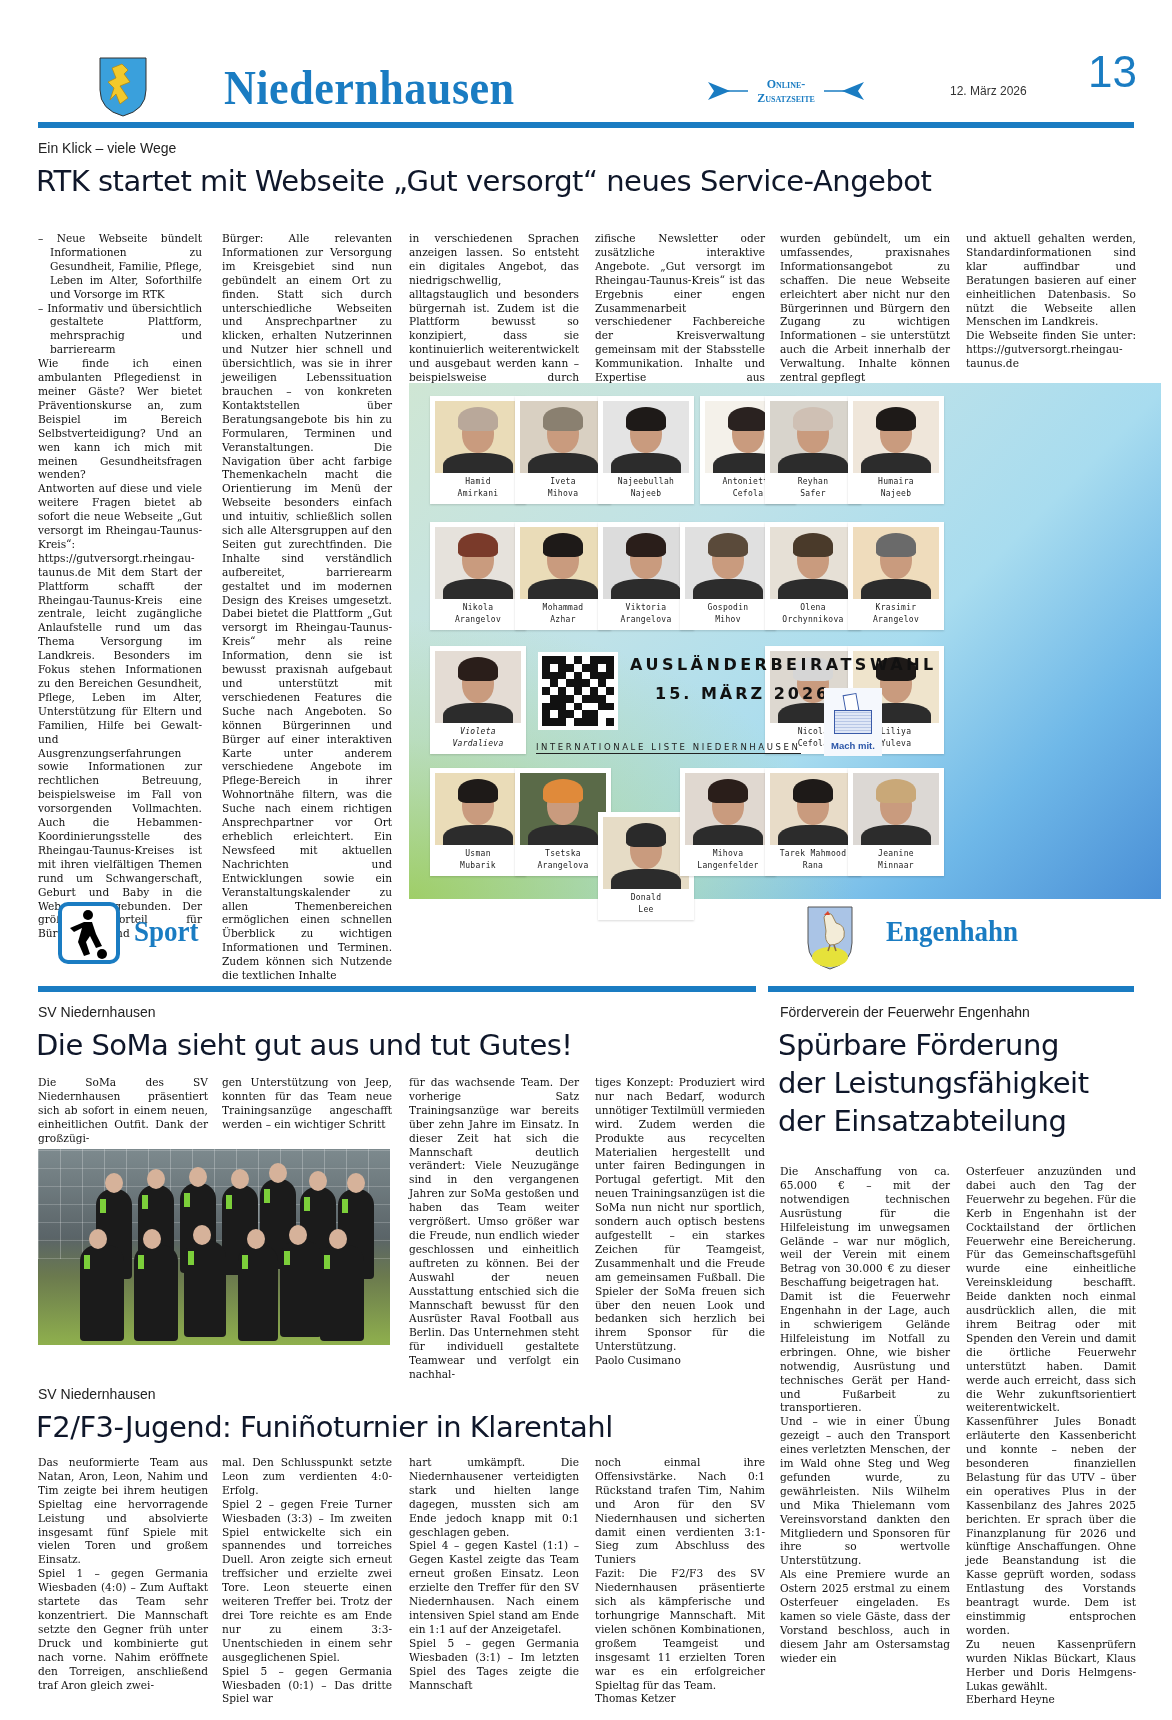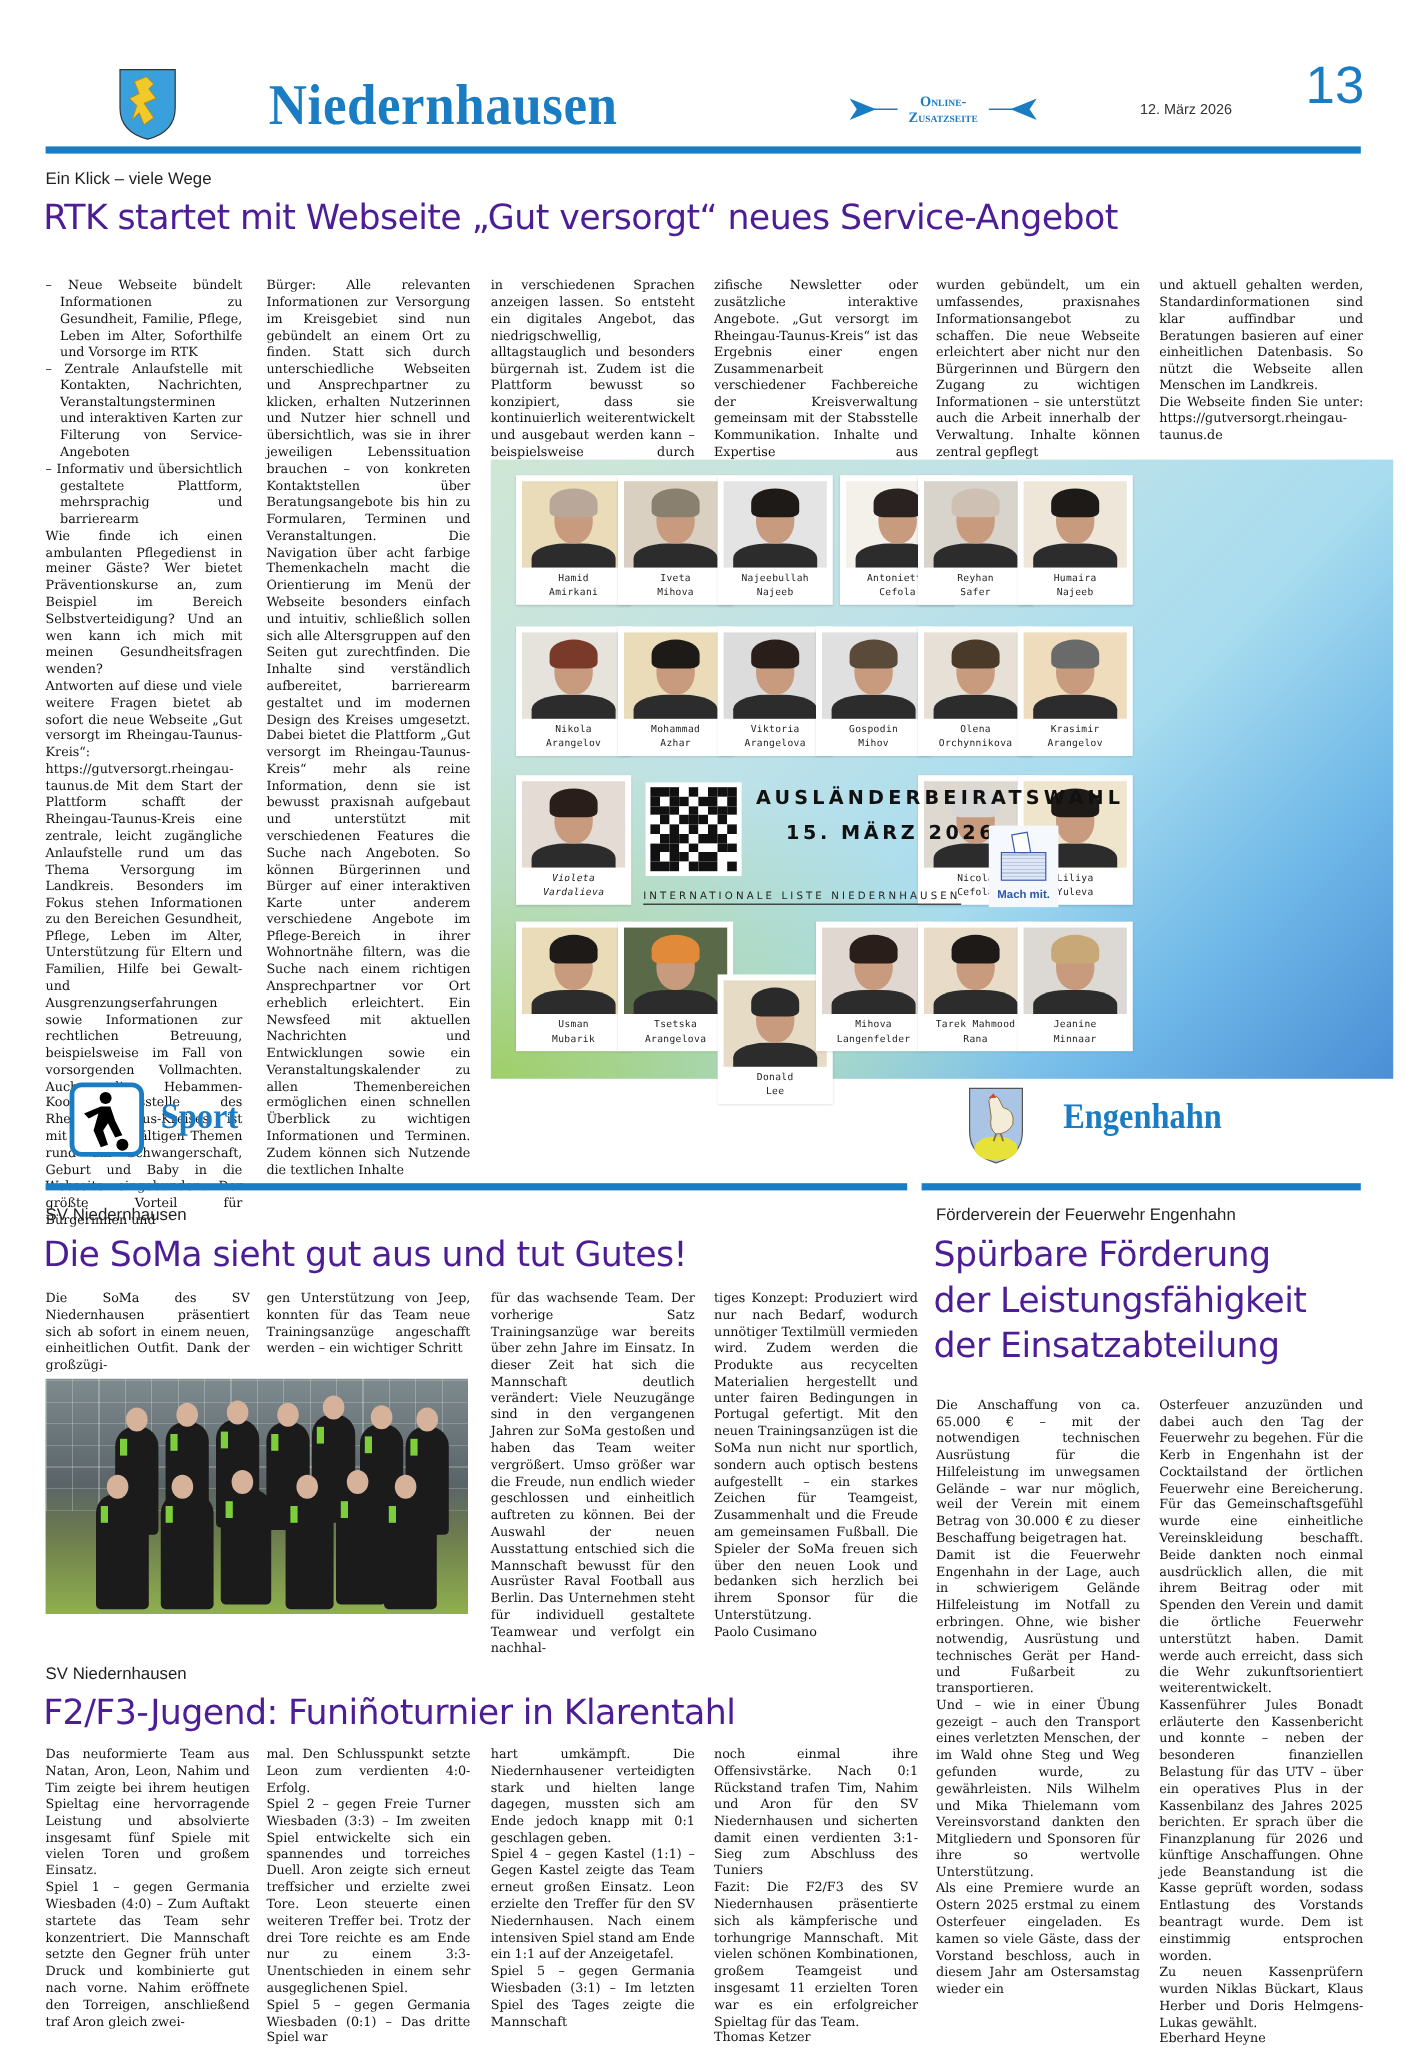--- a/index.html
+++ b/index.html
@@ -14,21 +14,21 @@
   .online-badge { position: absolute; left: 706px; top: 76px; width: 160px; height: 30px; }
   .online-badge .l1, .online-badge .l2 { position: absolute; left: 0; width: 100%; text-align: center; font-family: "Liberation Serif", serif; font-weight: bold; color: #1a7cc2; font-variant: small-caps; font-size: 12px; line-height: 12px; }
   .online-badge .l1 { top: 2px; }
   .online-badge .l2 { top: 16px; }
   .masthead-date { position: absolute; left: 950px; top: 84px; font-family: "Liberation Sans", sans-serif; font-size: 12px; color: #333; }
   .page-number { position: absolute; left: 1088px; top: 48px; font-family: "Liberation Sans", sans-serif; font-size: 44px; color: #1a7cc2; line-height: 48px; }
   .rule { position: absolute; height: 6px; background: #1a7cc2; }
 
   
   .kicker { position: absolute; font-family: "Liberation Sans", sans-serif; font-size: 14px; color: #222; }
-  .headline { position: absolute; font-family: "DejaVu Sans", sans-serif; font-size: 29px; color: #4c1d95; letter-spacing: -0.5px; line-height: 38px; white-space: nowrap; }
+  .headline { position: absolute; font-family: "DejaVu Sans", sans-serif; font-size: 29px; color: #0f172a; letter-spacing: -0.5px; line-height: 38px; white-space: nowrap; }
 
   
   .col { position: absolute; font-family: "DejaVu Serif", serif; font-size: 10.6px; line-height: 13.9px; text-align: justify; hyphens: manual; color: #111; }
   .col p { margin: 0; }
 
   
   .poster { position: absolute; left: 409px; top: 383px; width: 752px; height: 516px; background: linear-gradient(135deg, #cfe6d4 0%, #bfe2e8 35%, #a8dcef 60%, #6fb8e8 80%, #4a8fd6 100%); overflow: hidden; }
   .poster::before { content: ""; position: absolute; left: 0; bottom: 0; width: 60%; height: 55%; background: radial-gradient(ellipse at 0% 100%, rgba(150,200,60,0.75) 0%, rgba(170,210,120,0.35) 40%, rgba(0,0,0,0) 70%); }
   .card { position: absolute; width: 96px; height: 108px; background: #fff; box-shadow: 0 1px 2px rgba(0,0,0,0.15); }
   .card .photo { position: absolute; left: 5px; top: 5px; width: 86px; height: 72px; background: #e9d8b5; overflow: hidden; }
@@ -84,21 +84,20 @@
 </div>
 <div class="masthead-date">12. März 2026</div>
 <div class="page-number">13</div>
 <div class="rule" style="left:38px;top:122px;width:1096px;"></div>
 
 <div class="kicker" style="left:38px;top:140px;">Ein Klick – viele Wege</div>
 <div class="headline" style="left:36px;top:162px;">RTK startet mit Webseite „Gut versorgt“ neues Service-Angebot</div>
 
 <div class="col" style="left:38px;top:232px;width:164px;">
   <p style="padding-left:12px;text-indent:-12px;">– Neue Webseite bündelt Informationen zu Gesundheit, Familie, Pflege, Leben im Alter, Soforthilfe und Vorsorge im RTK</p>
-  <p style="padding-left:12px;text-indent:-12px;">– Zentrale Anlaufstelle mit Kontakten, Nachrichten, Veranstaltungsterminen und interaktiven Karten zur Filterung von Service-Angeboten</p>
   <p style="padding-left:12px;text-indent:-12px;">– Informativ und übersichtlich gestaltete Plattform, mehrsprachig und barrierearm</p>
   <p>Wie finde ich einen ambulanten Pflegedienst in meiner Gäste? Wer bietet Präventionskurse an, zum Beispiel im Bereich Selbstverteidigung? Und an wen kann ich mich mit meinen Gesundheitsfragen wenden?</p>
   <p>Antworten auf diese und viele weitere Fragen bietet ab sofort die neue Webseite „Gut versorgt im Rheingau-Taunus-Kreis“: https://gutversorgt.rheingau-taunus.de Mit dem Start der Plattform schafft der Rheingau-Taunus-Kreis eine zentrale, leicht zugängliche Anlaufstelle rund um das Thema Versorgung im Landkreis. Besonders im Fokus stehen Informationen zu den Bereichen Gesundheit, Pflege, Leben im Alter, Unterstützung für Eltern und Familien, Hilfe bei Gewalt- und Ausgrenzungserfahrungen sowie Informationen zur rechtlichen Betreuung, beispielsweise im Fall von vorsorgenden Vollmachten. Auch die Hebammen-Koordinierungsstelle des Rheingau-Taunus-Kreises ist mit ihren vielfältigen Themen rund um Schwangerschaft, Geburt und Baby in die Webseite eingebunden. Der größte Vorteil für Bürgerinnen und</p>
 </div>
 <div class="col" style="left:222px;top:232px;width:170px;">
   <p>Bürger: Alle relevanten Informationen zur Versorgung im Kreisgebiet sind nun gebündelt an einem Ort zu finden. Statt sich durch unterschiedliche Webseiten und Ansprechpartner zu klicken, erhalten Nutzerinnen und Nutzer hier schnell und übersichtlich, was sie in ihrer jeweiligen Lebenssituation brauchen – von konkreten Kontaktstellen über Beratungsangebote bis hin zu Formularen, Terminen und Veranstaltungen. Die Navigation über acht farbige Themenkacheln macht die Orientierung im Menü der Webseite besonders einfach und intuitiv, schließlich sollen sich alle Altersgruppen auf den Seiten gut zurechtfinden. Die Inhalte sind verständlich aufbereitet, barrierearm gestaltet und im modernen Design des Kreises umgesetzt. Dabei bietet die Plattform „Gut versorgt im Rheingau-Taunus-Kreis“ mehr als reine Information, denn sie ist bewusst praxisnah aufgebaut und unterstützt mit verschiedenen Features die Suche nach Angeboten. So können Bürgerinnen und Bürger auf einer interaktiven Karte unter anderem verschiedene Angebote im Pflege-Bereich in ihrer Wohnortnähe filtern, was die Suche nach einem richtigen Ansprechpartner vor Ort erheblich erleichtert. Ein Newsfeed mit aktuellen Nachrichten und Entwicklungen sowie ein Veranstaltungskalender zu allen Themenbereichen ermöglichen einen schnellen Überblick zu wichtigen Informationen und Terminen. Zudem können sich Nutzende die textlichen Inhalte</p>
 </div>
 <div class="col" style="left:409px;top:232px;width:170px;">
   <p>in verschiedenen Sprachen anzeigen lassen. So entsteht ein digitales Angebot, das niedrigschwellig, alltagstauglich und besonders bürgernah ist. Zudem ist die Plattform bewusst so konzipiert, dass sie kontinuierlich weiterentwickelt und ausgebaut werden kann – beispielsweise durch themenspe-</p>
 </div>

